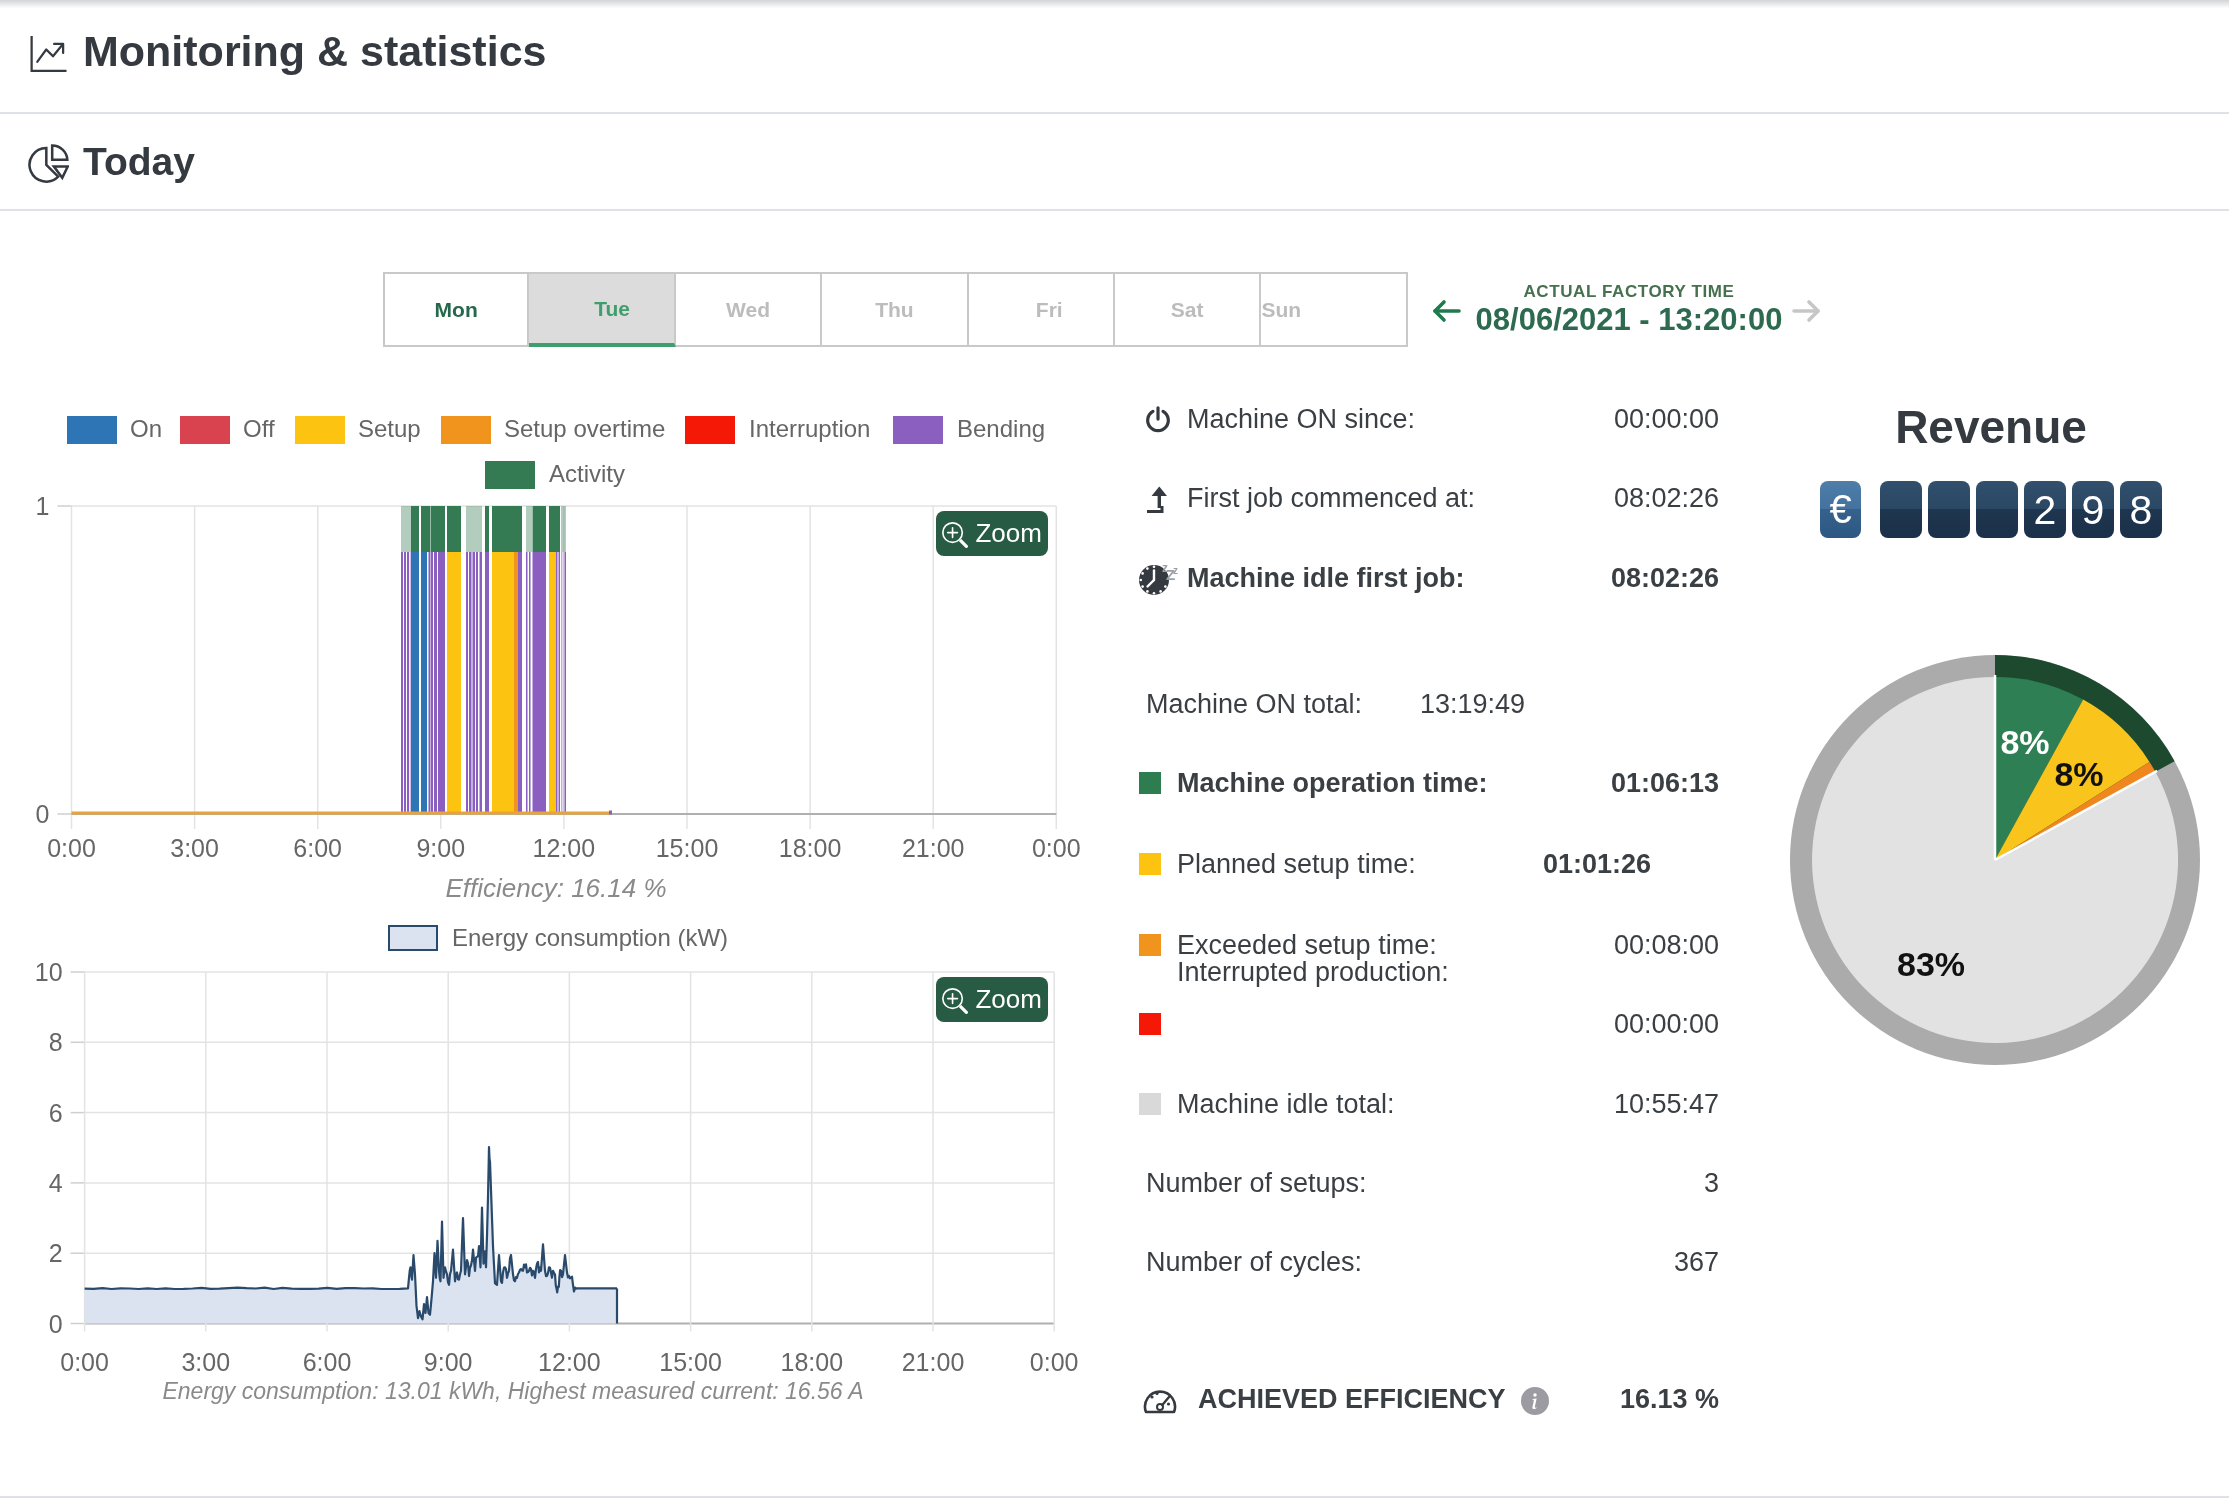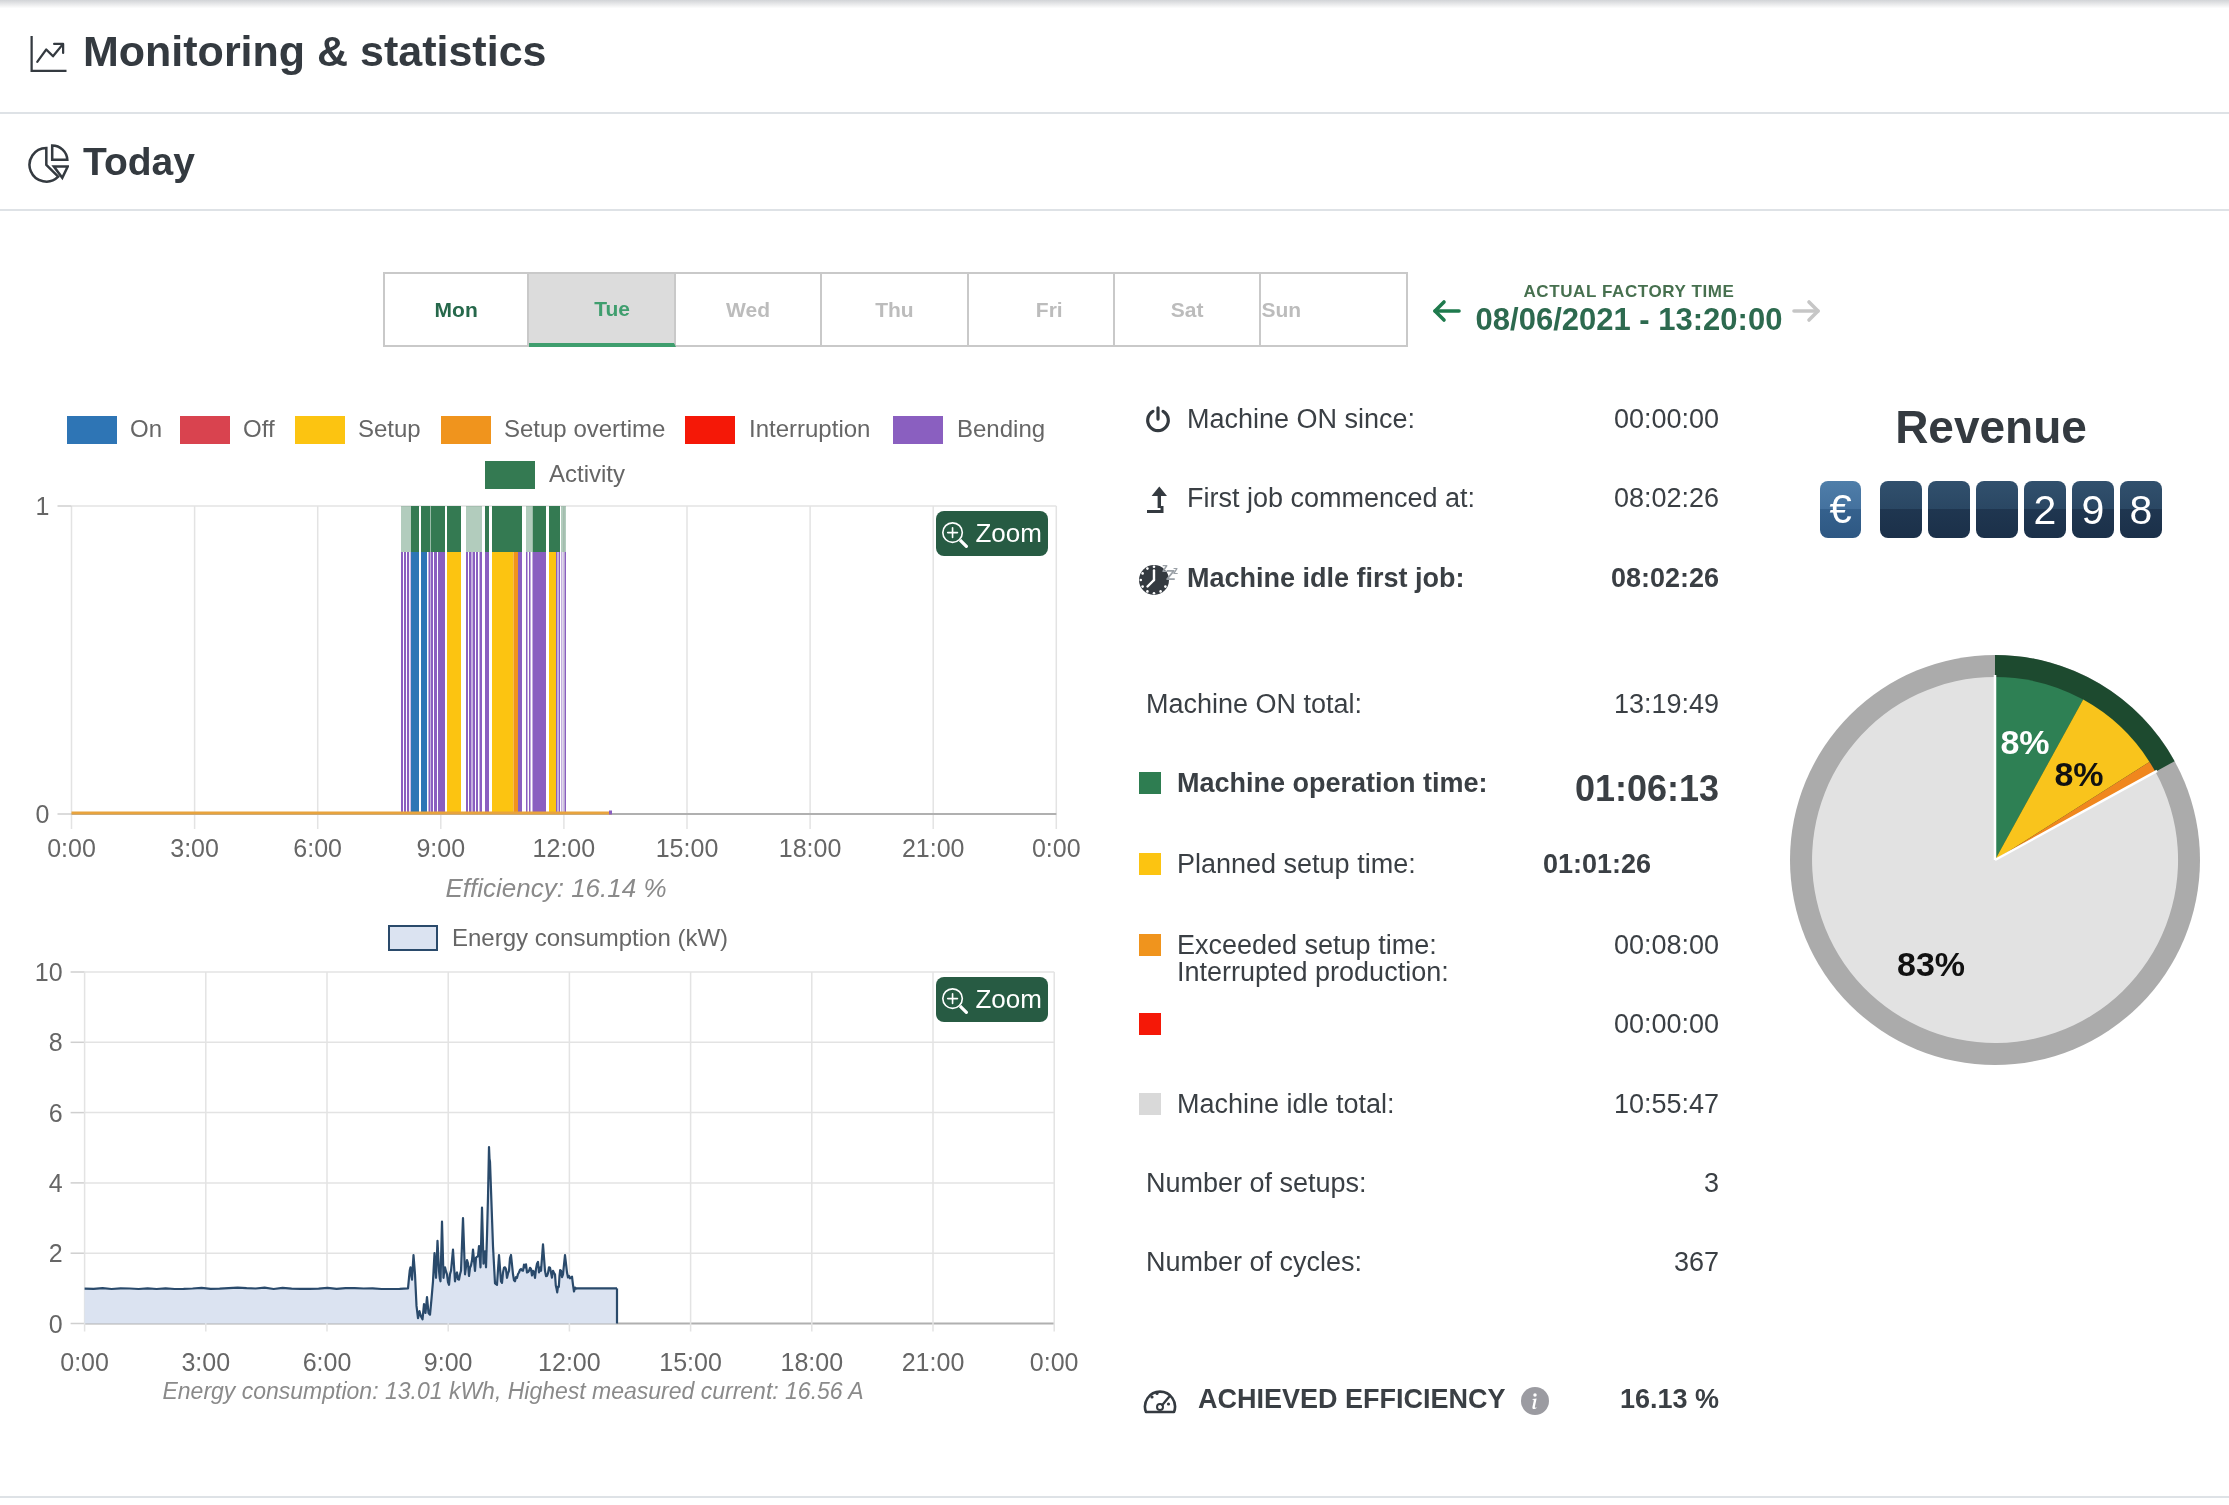--- a/index.html
+++ b/index.html
@@ -209,24 +209,24 @@
       <text x="34" y="13" font-size="10">z</text>
     </g>
 </svg>
 <div style="position:absolute;left:1187px;top:404px;font-size:27px;font-weight:normal;color:#3a3f44">Machine ON since:</div>
 <div style="position:absolute;left:1420px;top:404px;width:299px;font-size:27px;font-weight:normal;color:#3a3f44;text-align:right">00:00:00</div>
 <div style="position:absolute;left:1187px;top:483px;font-size:27px;font-weight:normal;color:#3a3f44">First job commenced at:</div>
 <div style="position:absolute;left:1420px;top:483px;width:299px;font-size:27px;font-weight:normal;color:#3a3f44;text-align:right">08:02:26</div>
 <div style="position:absolute;left:1187px;top:563px;font-size:27px;font-weight:bold;color:#3a3f44">Machine idle first job:</div>
 <div style="position:absolute;left:1420px;top:563px;width:299px;font-size:27px;font-weight:bold;color:#3a3f44;text-align:right">08:02:26</div>
 <div style="position:absolute;left:1146px;top:689px;font-size:27px;font-weight:normal;color:#3a3f44">Machine ON total:</div>
-<div style="position:absolute;left:1420px;top:689px;width:299px;font-size:27px;font-weight:normal;color:#3a3f44;text-align:right">13:19:49</div>
+<div style="position:absolute;left:1420px;top:689px;width:299px;font-size:27px;font-weight:normal;color:#3a3f44;">13:19:49</div>
 <div style="position:absolute;left:1139px;top:772px;width:22px;height:22px;background:#2e7d51"></div>
 <div style="position:absolute;left:1177px;top:768px;font-size:27px;font-weight:bold;color:#3a3f44">Machine operation time:</div>
-<div style="position:absolute;left:1420px;top:768px;width:299px;font-size:36px;font-weight:bold;color:#3a3f44;text-align:right">01:06:13</div>
+<div style="position:absolute;left:1420px;top:768px;width:299px;font-size:27px;font-weight:bold;color:#3a3f44;text-align:right">01:06:13</div>
 <div style="position:absolute;left:1139px;top:853px;width:22px;height:22px;background:#fcc411"></div>
 <div style="position:absolute;left:1177px;top:849px;font-size:27px;font-weight:normal;color:#3a3f44">Planned setup time:</div>
 <div style="position:absolute;left:1352px;top:849px;width:299px;font-size:27px;font-weight:bold;color:#3a3f44;text-align:right">01:01:26</div>
 <div style="position:absolute;left:1139px;top:934px;width:22px;height:22px;background:#f0941d"></div>
 <div style="position:absolute;left:1177px;top:930px;font-size:27px;font-weight:normal;color:#3a3f44">Exceeded setup time:</div>
 <div style="position:absolute;left:1420px;top:930px;width:299px;font-size:27px;font-weight:normal;color:#3a3f44;text-align:right">00:08:00</div>
 <div style="position:absolute;left:1139px;top:1013px;width:22px;height:22px;background:#f51807"></div>
 <div style="position:absolute;left:1177px;top:957px;font-size:27px;font-weight:normal;color:#3a3f44">Interrupted production:</div>
 <div style="position:absolute;left:1420px;top:1009px;width:299px;font-size:27px;font-weight:normal;color:#3a3f44;text-align:right">00:00:00</div>
 <div style="position:absolute;left:1139px;top:1093px;width:22px;height:22px;background:#d9d9d9"></div>

